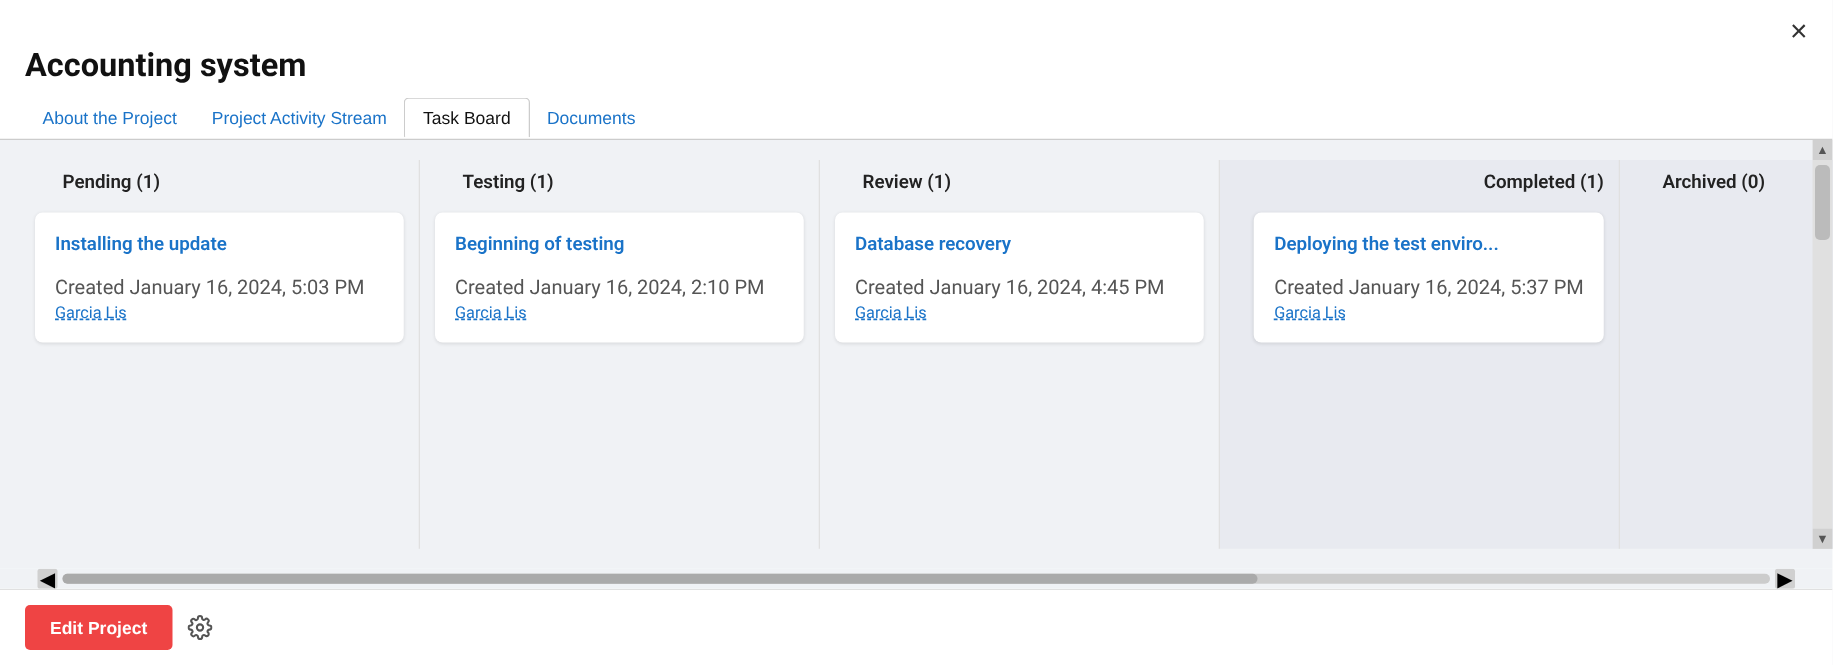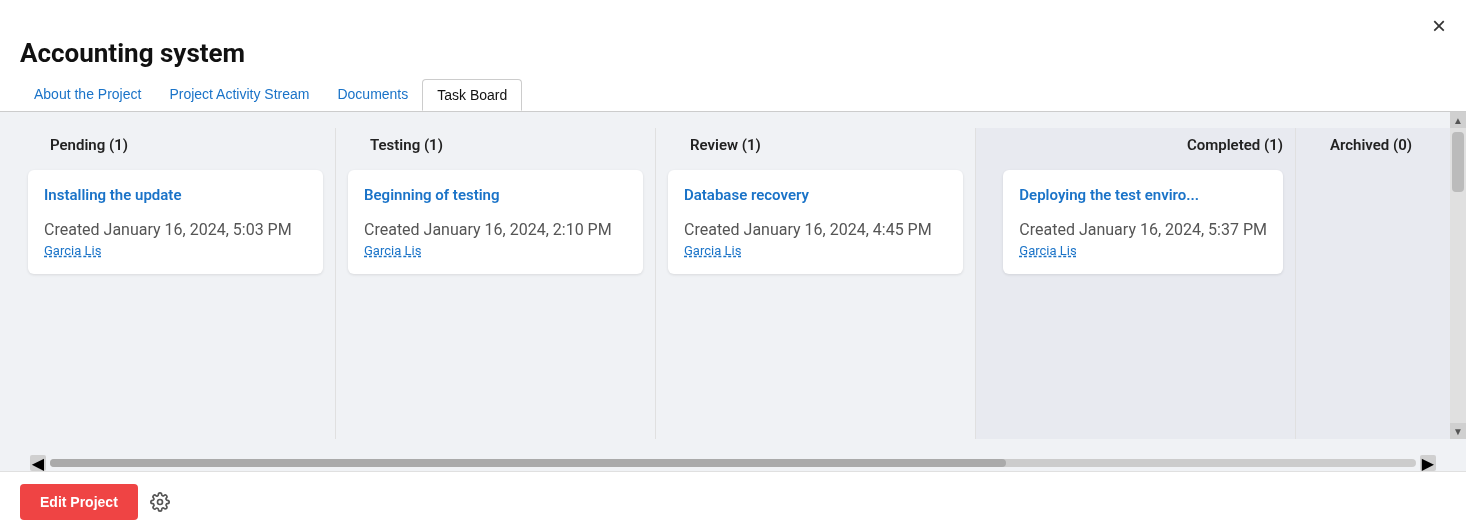--- a/index.html
+++ b/index.html
@@ -41,21 +41,21 @@
       border: none;
       font-size: 24px;
       cursor: pointer;
       color: #333;
       line-height: 1;
     }
 
     
     .tabs {
       display: flex;
-      align-items: center;
+      align-items: flex-start;
       border-bottom: 1px solid #ccc;
       padding: 0 20px;
       gap: 0;
     }
 
     .tab {
       padding: 8px 14px;
       font-size: 14px;
       color: #1a73c8;
       cursor: pointer;
@@ -237,22 +237,22 @@
 
   <div class="header">
     <div class="app-title">Accounting system</div>
     <button class="close-button">×</button>
   </div>
 
   <div class="tabs">
 
   <button class="tab">About the Project</button>
       <button class="tab">Project Activity Stream</button>
+      <button class="tab active">Task Board</button>
       <button class="tab">Documents</button>
-      <button class="tab active">Task Board</button>
     </div>
 
   <div style="flex:1; display:flex; flex-direction:column; overflow:hidden; position:relative;">
     <div class="main-content">
       <div class="kanban-board" id="kanban-board">
 
       <div class="kanban-column">
             <div class="column-header">Pending (1)</div>
             <div class="task-card">
               <div class="task-title">Installing the update</div>

